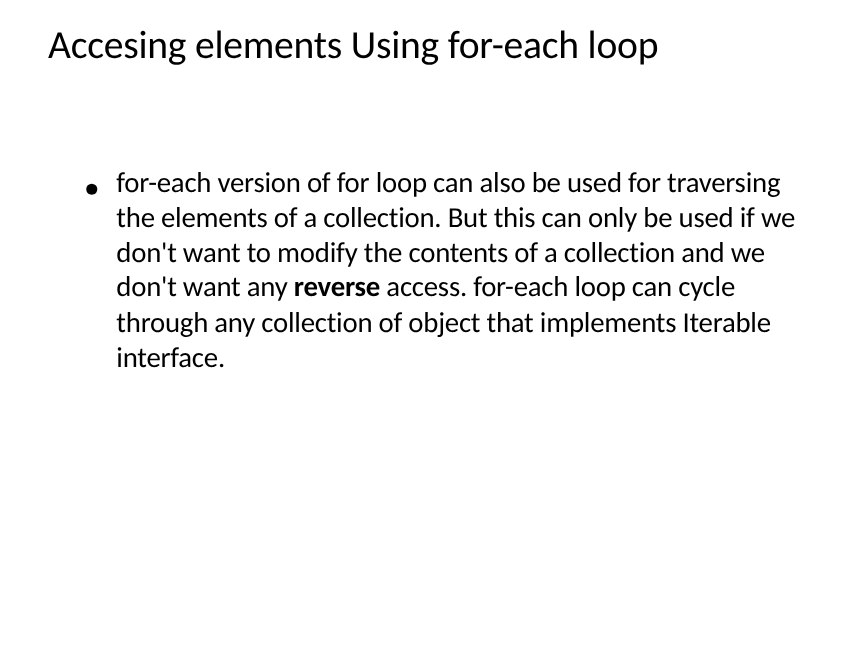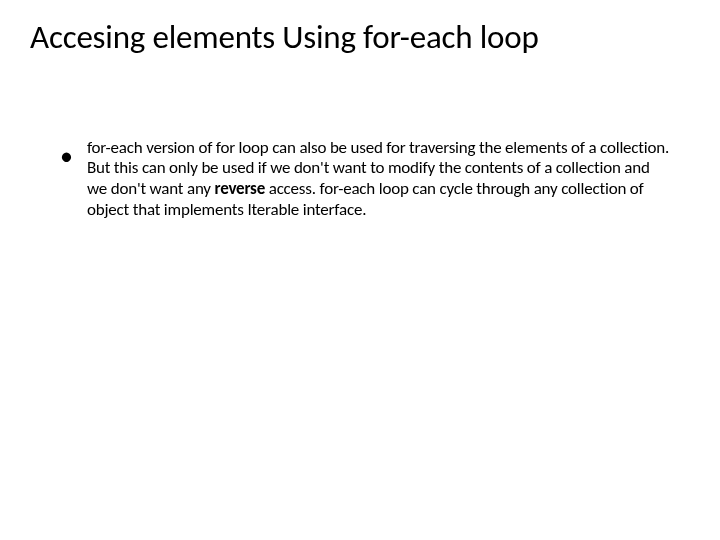--- a/index.html
+++ b/index.html
@@ -11,21 +11,21 @@
       width: 720px;
       height: 540px;
       background: #ffffff;
       font-family: Calibri, "Segoe UI", Arial, sans-serif;
       color: #000000;
       overflow: hidden;
     }
     .slide {
       width: 100%;
       height: 100%;
-      padding: 18px 48px 48px 38px;
+      padding: 18px 48px 48px 48px;
     }
     .title {
       font-size: 33px;
       font-weight: 400;
       text-align: left;
       letter-spacing: -0.2px;
       line-height: 1.2;
       margin-left: -8px;
     }
     .body {
@@ -37,21 +37,21 @@
       align-items: flex-start;
     }
     .bullet {
       font-size: 26px;
       line-height: 1.25;
       margin-right: 14px;
       margin-top: 2px;
       flex-shrink: 0;
     }
     .bullet-text {
-      font-size: 17px;
+      font-size: 24px;
       line-height: 1.22;
       letter-spacing: -0.2px;
     }
     .bold {
       font-weight: 700;
     }
   </style>
 </head>
 <body>
 

